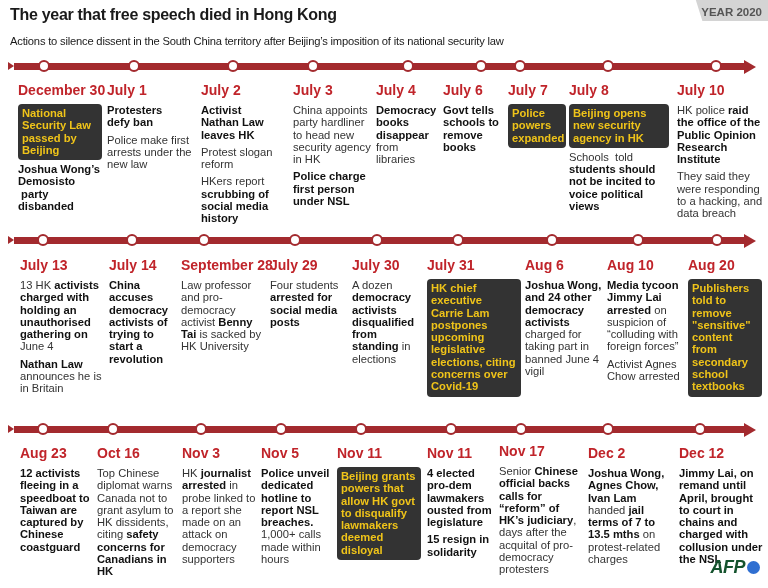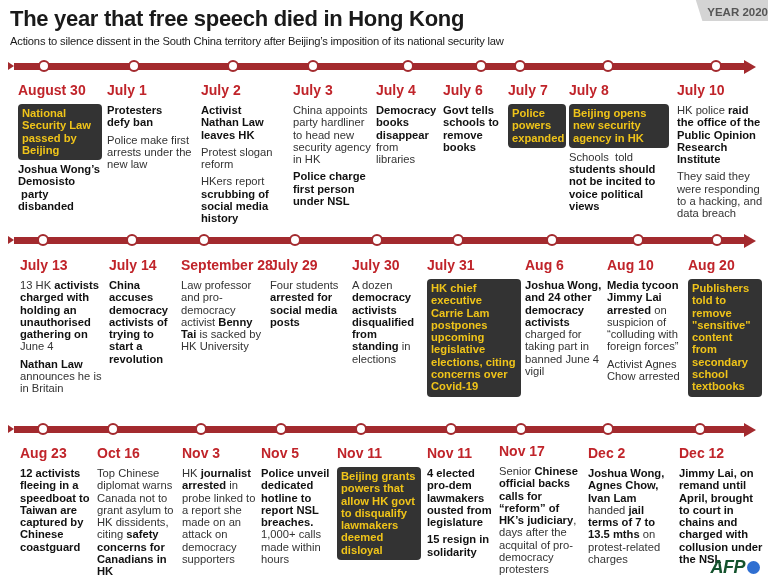--- a/index.html
+++ b/index.html
@@ -5,34 +5,34 @@
     * { margin: 0; padding: 0; box-sizing: border-box; }
     body {
       width: 768px; height: 588px; overflow: hidden;
       background: #ffffff;
       font-family: "Liberation Sans", "DejaVu Sans", sans-serif;
       color: #1a1a1a;
       position: relative;
     }
     .title {
       position: absolute; left: 10px; top: 6px;
-      font-size: 22px; font-weight: bold; letter-spacing: -0.3px;
+      font-size: 16px; font-weight: bold; letter-spacing: -0.3px;
       color: #1a1a1a;
     }
     .subtitle {
       position: absolute; left: 10px; top: 35px;
       font-size: 11.2px; color: #1a1a1a; letter-spacing: -0.2px;
     }
     .year-tag {
       position: absolute; right: 0; top: 0;
       width: 82px; height: 21px;
       background: #d4d4d4;
       clip-path: polygon(12% 0, 100% 0, 100% 100%, 20% 100%);
       font-size: 11.5px; font-weight: bold; color: #555;
-      text-align: right; line-height: 24px;
+      text-align: right; padding-right: 6px; line-height: 24px;
     }
     .timeline {
       position: absolute; left: 8px; height: 8px; width: 752px;
     }
     .tl-bar {
       position: absolute; left: 6px; top: 0; height: 7px; width: 733px;
       background: #a32a2e;
     }
     .tl-start {
       position: absolute; left: 0; top: -1px;
@@ -131,21 +131,21 @@
   <div class="dot" style="left:273px"></div>
   <div class="dot" style="left:353px"></div>
   <div class="dot" style="left:443px"></div>
   <div class="dot" style="left:513px"></div>
   <div class="dot" style="left:600px"></div>
   <div class="dot" style="left:692px"></div>
 </div>
 
 <div id="row-0">
     <div class="event" style="left: 18px; top: 82px; width: 84px;">
-      <span class="date">August 30</span>
+      <span class="date">December 30</span>
       <div class="box">National Security Law passed by Beijing</div>
       <p><b>Joshua Wong’s Demosisto<br>&nbsp;party<br>disbanded</b></p>
     </div>
     <div class="event" style="left: 107px; top: 82px; width: 88px;">
       <span class="date">July 1</span>
       <p><b>Protesters<br>defy ban</b></p>
       <p>Police make first arrests under the new law</p>
     </div>
     <div class="event" style="left: 201px; top: 82px; width: 88px;">
       <span class="date">July 2</span>

